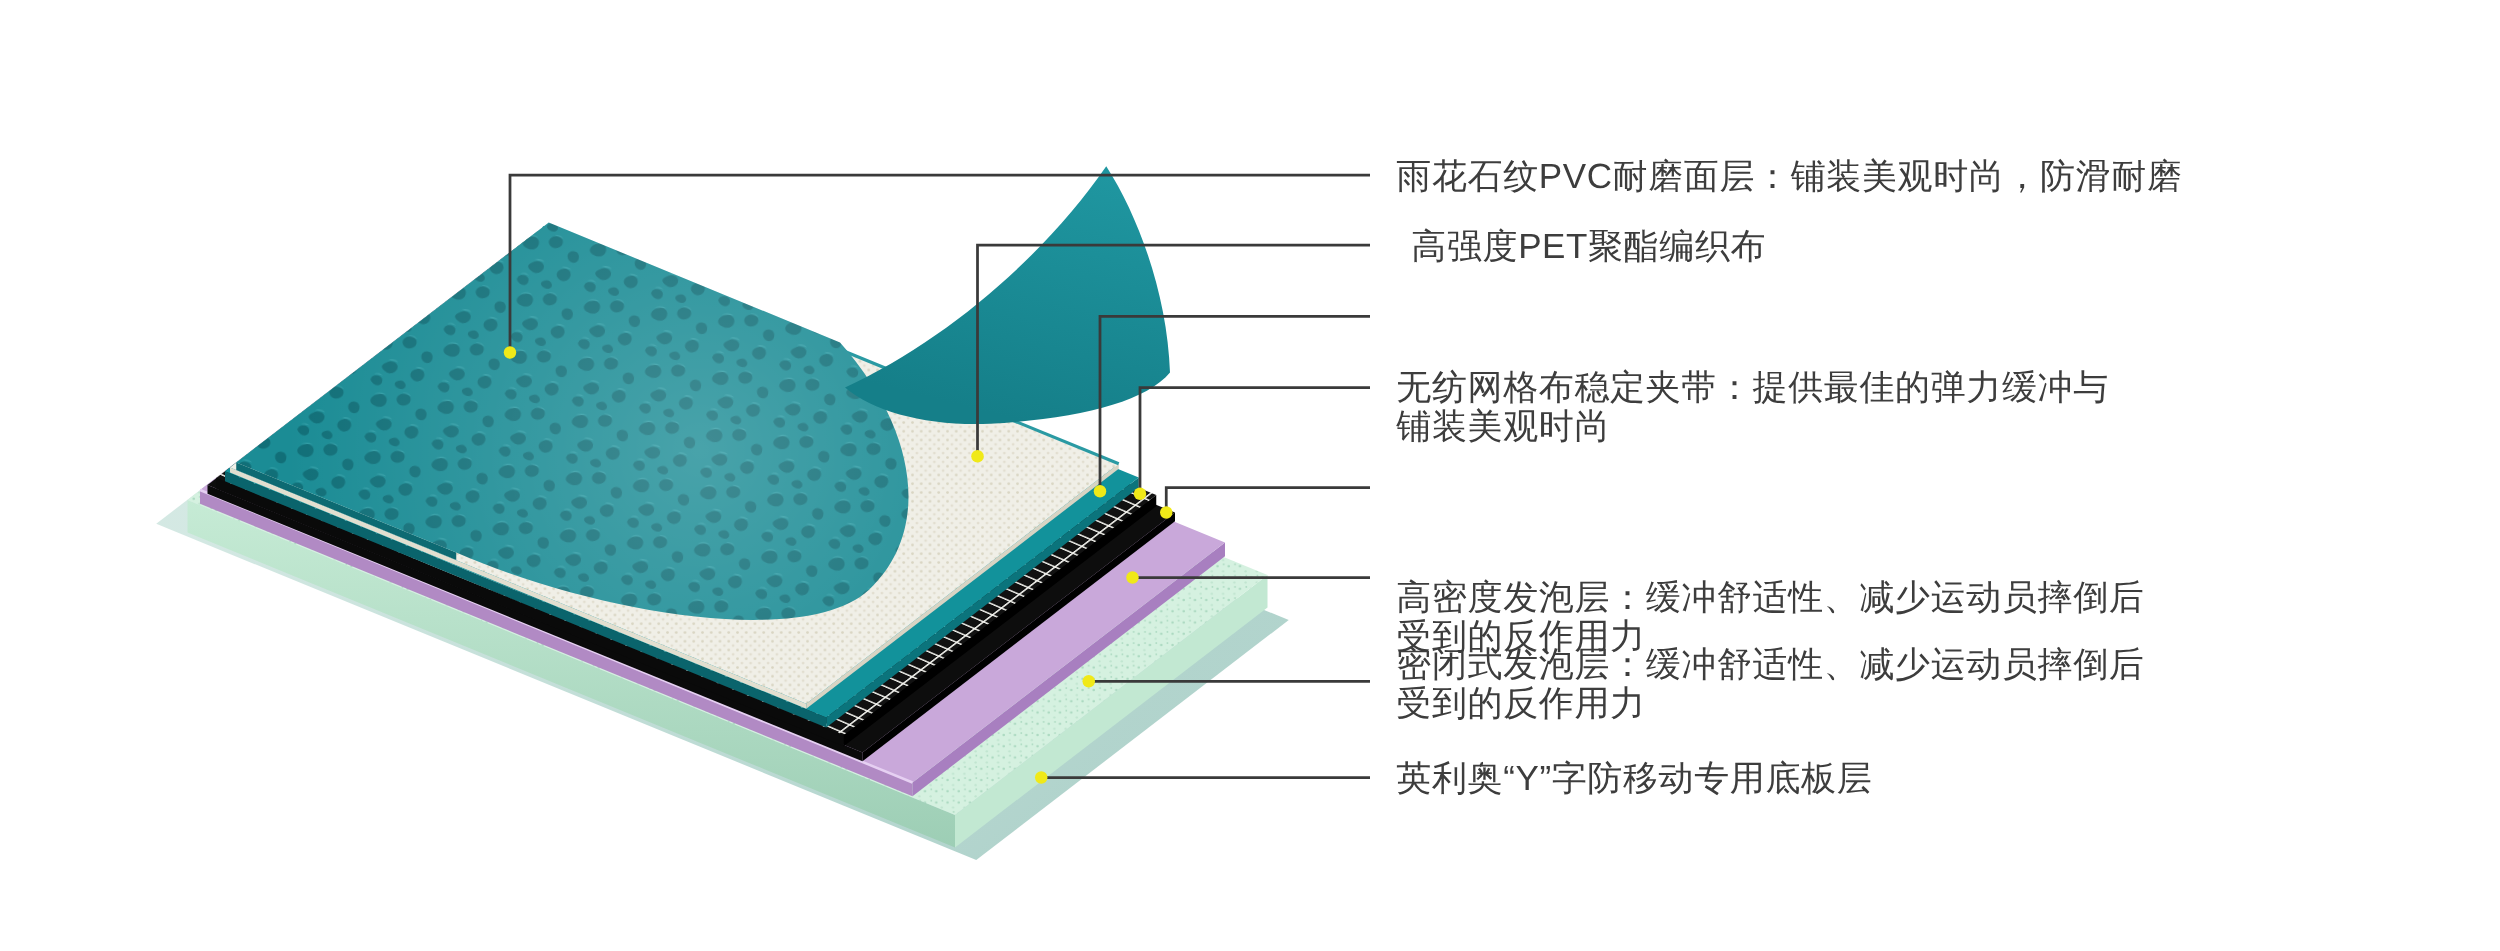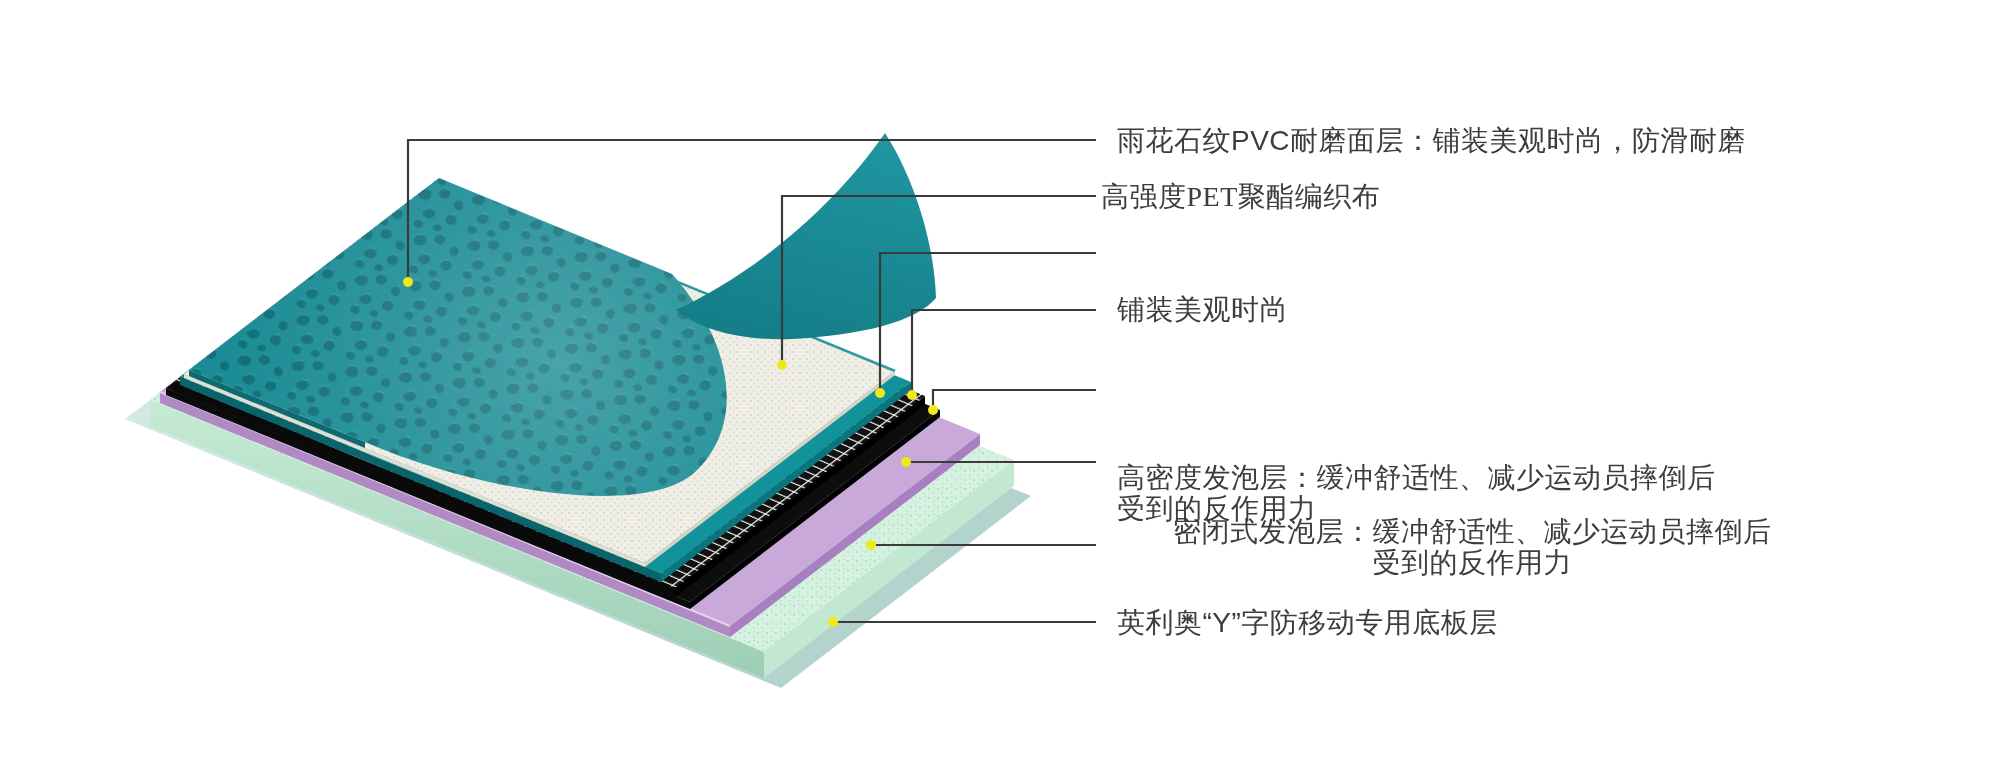--- a/index.html
+++ b/index.html
@@ -138,32 +138,33 @@
         <polyline points="833,622 1096,622" fill="none" stroke="#3a3a3a" stroke-width="2.2"></polyline>
         <circle cx="833" cy="622" r="5" fill="#f0e918"></circle>
       </g>
   </svg>
 
   <div class="labels">
     <div class="label" style="left: 1117px; top: 124.5px;">
       <span>雨花石纹PVC耐磨面层：铺装美观时尚，防滑耐磨</span>
       <span></span>
     </div>
-    <div class="label" style="left: 1101px; top: 180.5px; font-family: Liberation Serif, serif;">
+    <div class="label" style="left: 1129px; top: 180.5px;">
       <span>高强度PET聚酯编织布</span>
       <span></span>
     </div>
     <div class="label" style="left: 1117px; top: 293.5px;">
+      <span>无纺网格布稳定夹带：提供最佳的弹力缓冲与</span>
       <span>铺装美观时尚</span>
     </div>
     <div class="label" style="left: 1117px; top: 429.5px; margin-top: 32px;">
       <span>高密度发泡层：缓冲舒适性、减少运动员摔倒后</span>
       <span>受到的反作用力</span>
     </div>
-    <div class="label" style="left: 1173px; top: 515.5px; text-align: center;">
+    <div class="label" style="left: 1117px; top: 515.5px;">
       <span>密闭式发泡层：缓冲舒适性、减少运动员摔倒后</span>
       <span>受到的反作用力</span>
     </div>
     <div class="label" style="left: 1117px; top: 606.5px;">
       <span>英利奥“Y”字防移动专用底板层</span>
       <span></span>
     </div>
   </div>
 </div>
 

